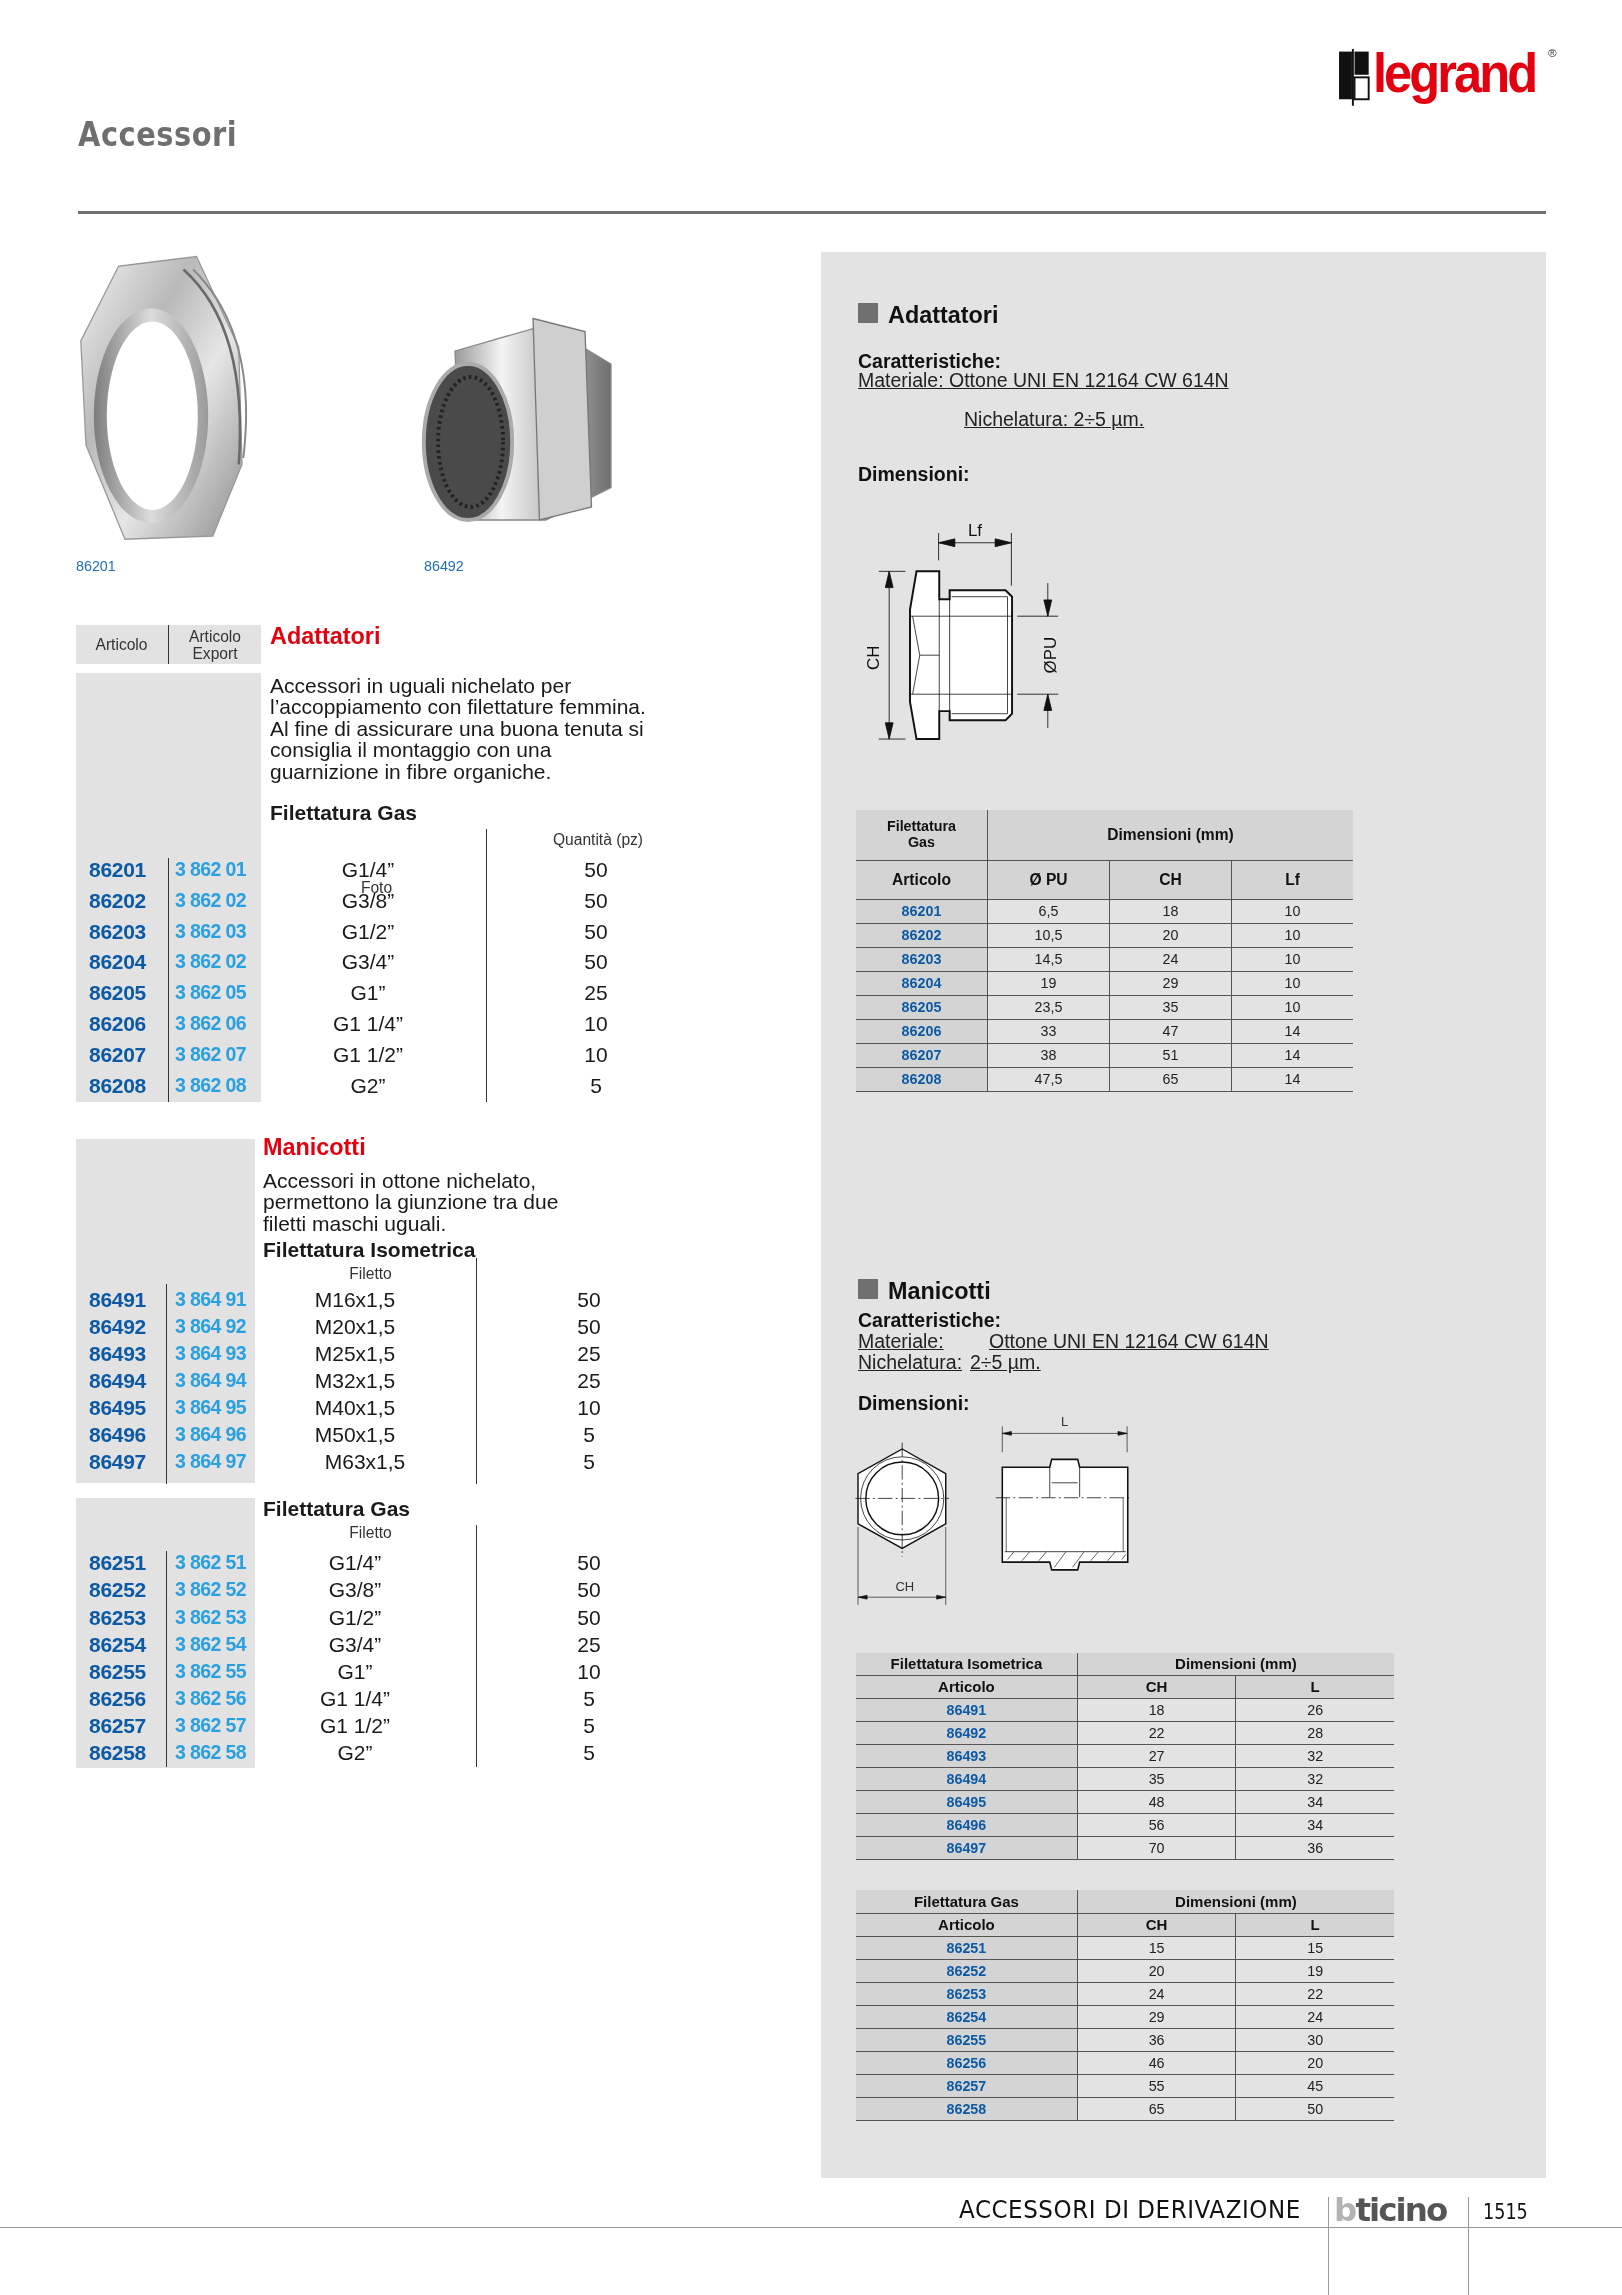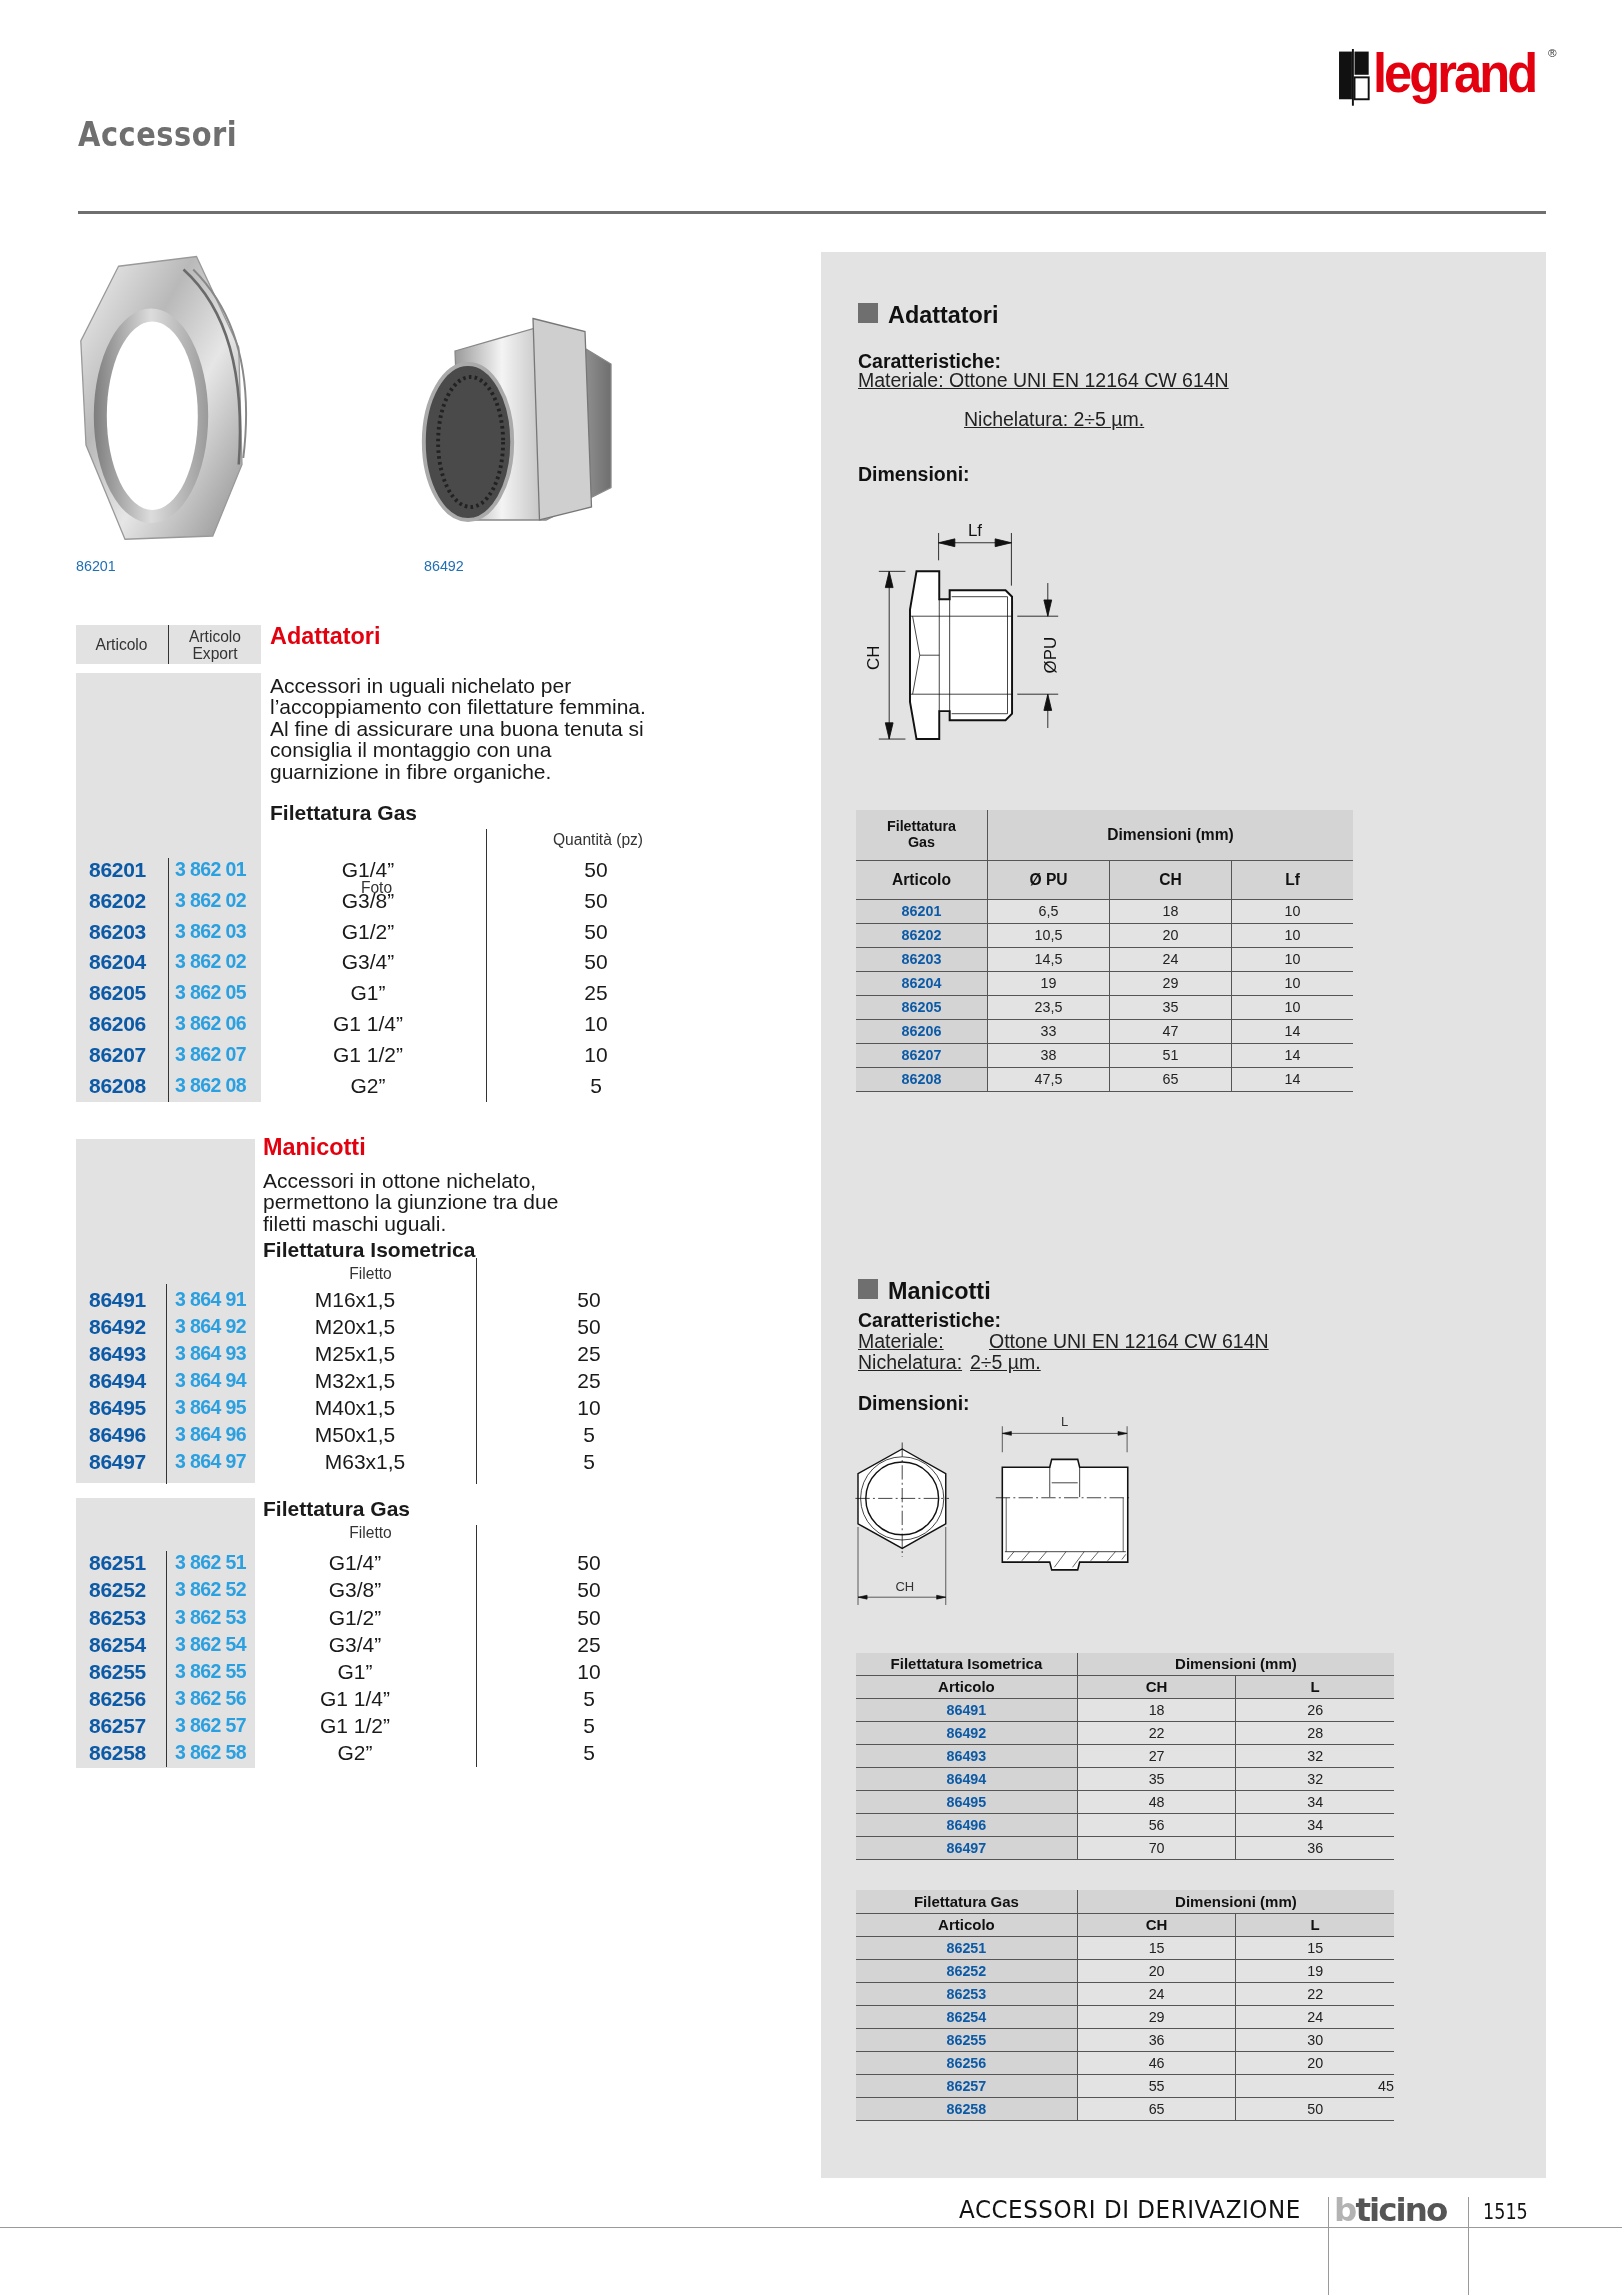--- a/index.html
+++ b/index.html
@@ -541,21 +541,21 @@
         <td class="val vline" style="font-size: 14.3px;">30</td>
       </tr>
       <tr style="height: 23px;">
         <td class="art" style="font-size: 14.3px;">86256</td>
         <td class="val vline" style="font-size: 14.3px;">46</td>
         <td class="val vline" style="font-size: 14.3px;">20</td>
       </tr>
       <tr style="height: 23px;">
         <td class="art" style="font-size: 14.3px;">86257</td>
         <td class="val vline" style="font-size: 14.3px;">55</td>
-        <td class="val vline" style="font-size: 14.3px; text-align: right;">45</td>
+        <td class="val vline" style="font-size: 14.3px;">45</td>
       </tr>
       <tr style="height: 23px;">
         <td class="art" style="font-size: 14.3px;">86258</td>
         <td class="val vline" style="font-size: 14.3px;">65</td>
         <td class="val vline" style="font-size: 14.3px;">50</td>
       </tr>
     </tbody>
 </table>
 
 <div class="abs footer-text">ACCESSORI DI DERIVAZIONE</div>

